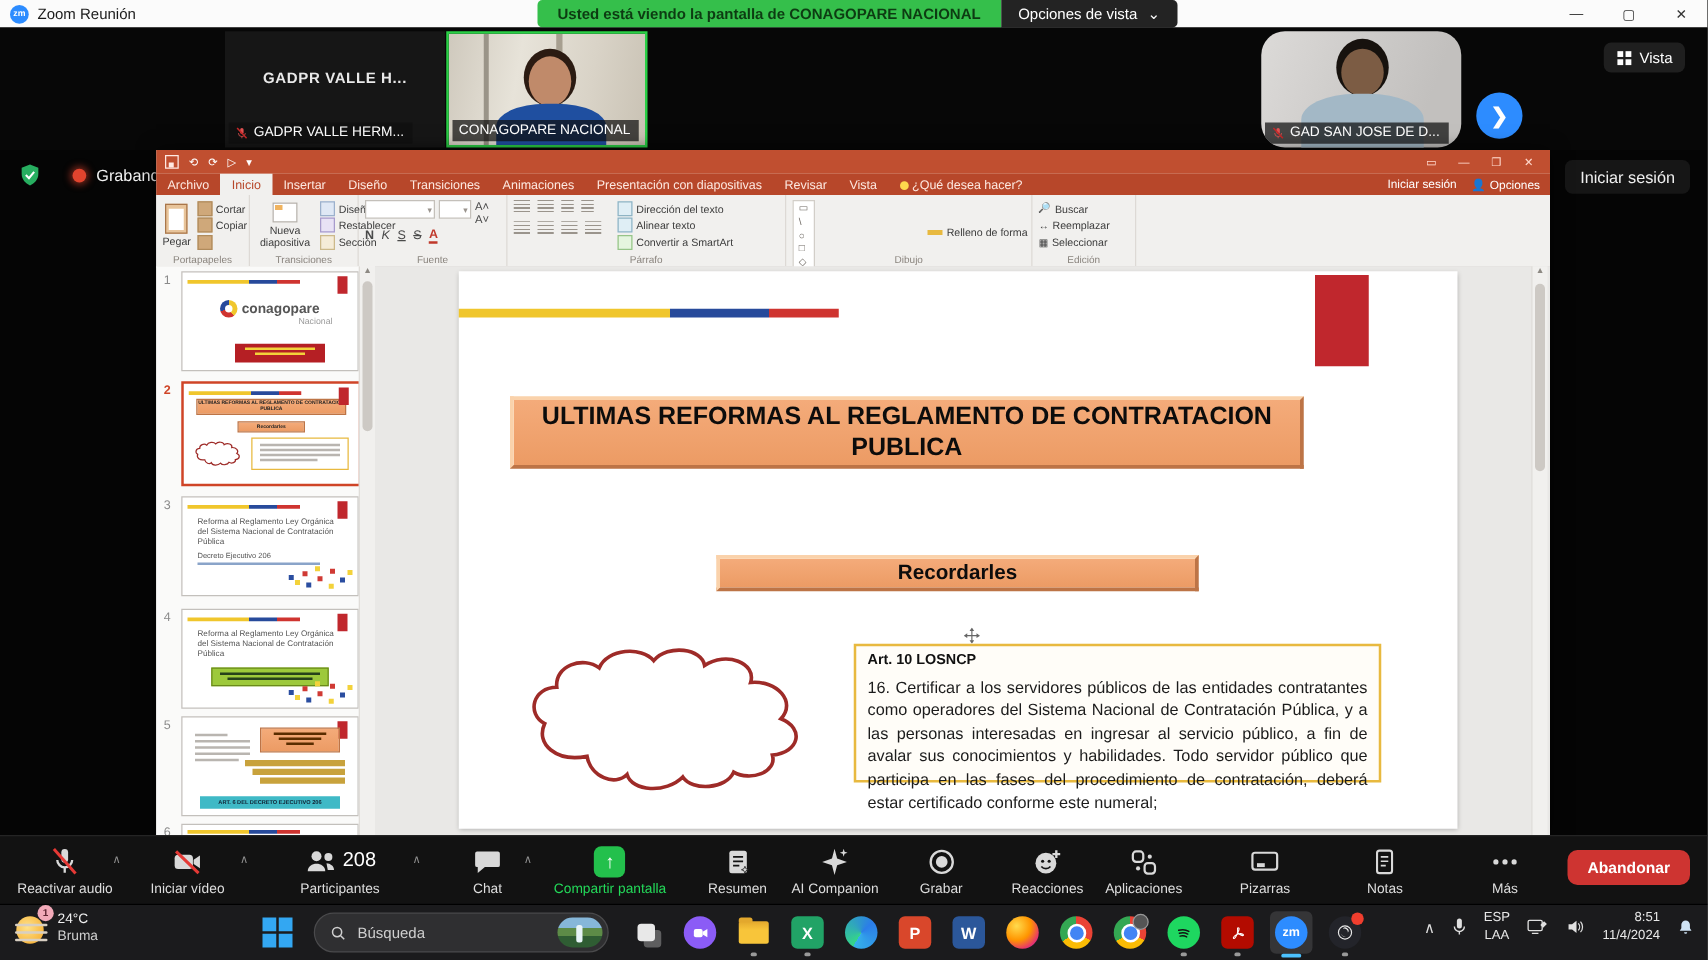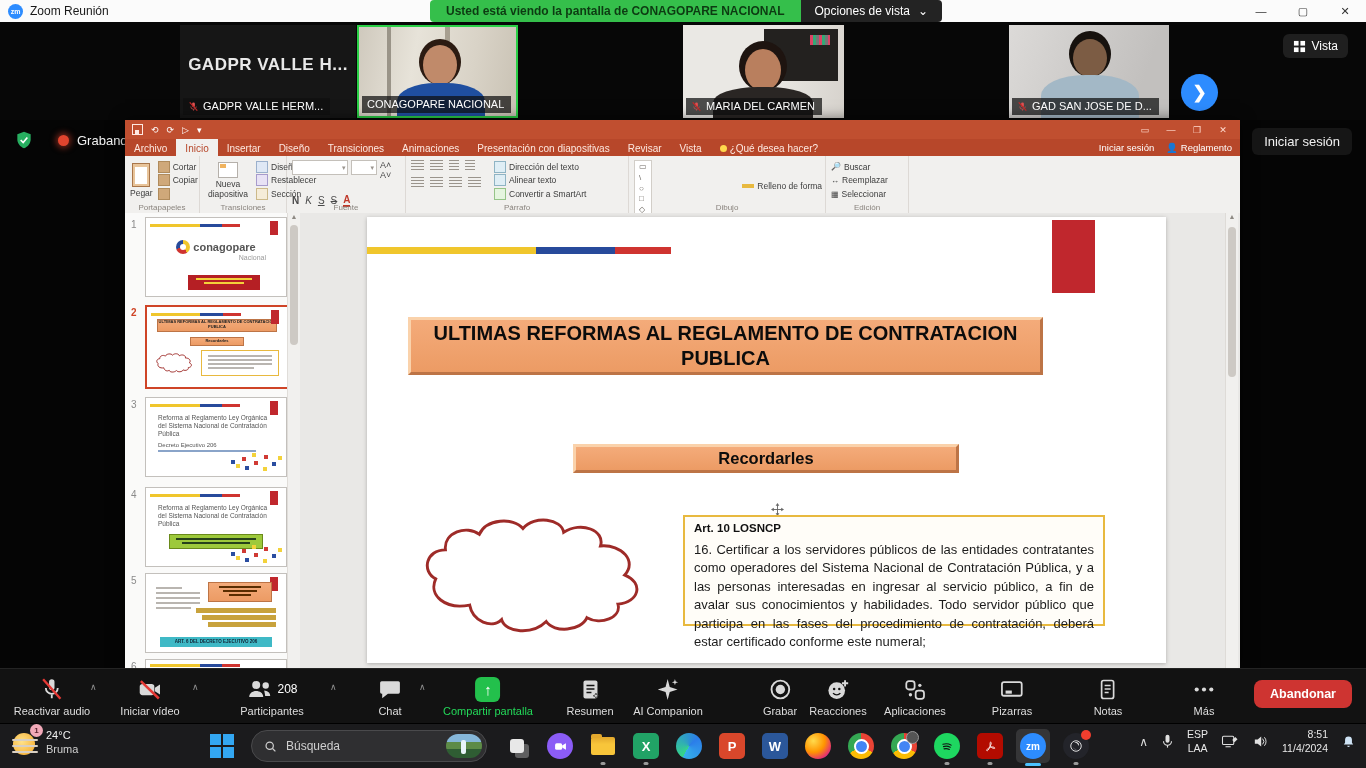--- a/index.html
+++ b/index.html
@@ -11,21 +11,21 @@
   .sharebar{position:absolute;left:430px;top:0;height:22px;display:flex;}
   .sharegreen{background:#35bf4b;color:#0d3b12;font-weight:bold;font-size:12px;display:flex;align-items:center;padding:0 16px;border-radius:4px 0 0 4px;}
   .shareopts{background:#232323;color:#fff;font-size:12px;display:flex;align-items:center;gap:8px;padding:0 14px;border-radius:0 4px 4px 0;cursor:pointer;}
   .wctrls{position:absolute;right:0;top:0;height:22px;display:flex;}
   .wc{width:42px;height:22px;display:flex;align-items:center;justify-content:center;color:#333;font-size:11px;}
   
   .vstrip{position:absolute;left:0;top:22px;width:1366px;height:98px;background:#070707;}
   .vtile{position:absolute;top:3px;height:93px;background:#1a1a1a;overflow:hidden;}
   .vtile.speaking{border:2px solid #2ad046;box-sizing:border-box;}
   .vlabel{position:absolute;left:3px;bottom:3px;background:rgba(15,15,15,.72);color:#fff;font-size:11px;padding:2px 7px 3px 5px;display:flex;align-items:center;gap:4px;white-space:nowrap;max-width:95%;overflow:hidden;}
-  .bigname{position:absolute;left:0;right:0;top:30px;text-align:center;color:#e9e9e9;font-size:17px;font-weight:bold;letter-spacing:.5px;}
+  .bigname{position:absolute;left:0;right:0;top:30px;text-align:center;color:#e9e9e9;font-size:12px;font-weight:bold;letter-spacing:.5px;}
   .head{position:absolute;border-radius:50%;}
   .torso{position:absolute;border-radius:45% 45% 0 0;}
   .nextbtn{position:absolute;left:1181px;top:52px;width:37px;height:37px;border-radius:50%;background:#2d8cff;color:#fff;display:flex;align-items:center;justify-content:center;font-size:17px;font-weight:bold;cursor:pointer;}
   
   .zbody{position:absolute;left:0;top:120px;width:1366px;height:548px;background:#050505;}
   .recwrap{position:absolute;left:14px;top:10px;display:flex;align-items:center;gap:8px;}
   .recdot{width:11px;height:11px;border-radius:50%;background:#e0442e;box-shadow:0 0 6px 2px rgba(224,68,46,.55);margin-left:16px;}
   .rectext{color:#f2f2f2;font-size:13px;}
   .vistabtn{position:absolute;right:18px;top:12px;background:#1f1f1f;border-radius:6px;color:#fff;font-size:12px;display:flex;align-items:center;gap:6px;padding:5px 10px;cursor:pointer;}
   .signin-right{position:absolute;right:14px;top:8px;background:#161616;border-radius:6px;color:#f0f0f0;font-size:13px;padding:6px 12px;cursor:pointer;}
@@ -88,21 +88,21 @@
   .arttitle{font-size:11.5px;font-weight:bold;color:#111;}
   .artbody{font-size:13px;color:#1c1c1c;text-align:justify;line-height:1.42;margin-top:7px;}
   .movecur{position:absolute;left:404px;top:285px;}
   .cscroll{position:absolute;right:2px;top:0;width:12px;height:455px;background:#f1f0ee;border-left:1px solid #dedbd7;font-size:7px;color:#8d8983;text-align:center;}
   
   .ztb{position:absolute;left:0;top:668px;width:1366px;height:55px;background:#121212;border-top:1px solid #242424;}
   .zitem{position:absolute;top:7px;transform:translateX(-50%);display:flex;flex-direction:column;align-items:center;gap:3px;cursor:pointer;}
   .zlabel{font-size:11px;color:#dedede;white-space:nowrap;}
   .zlabel.green{color:#23d959;}
   .chev{position:absolute;top:13px;color:#8f8f8f;font-size:9px;cursor:pointer;}
-  .cnt{color:#fff;font-size:12px;margin-left:3px;}
+  .cnt{color:#fff;font-size:16px;margin-left:3px;}
   .shareico{width:25px;height:25px;border-radius:6px;background:#23c04c;display:flex;align-items:center;justify-content:center;color:#fff;font-size:15px;font-weight:bold;}
   .leavebtn{position:absolute;right:14px;top:11px;background:#ce3431;color:#fff;font-size:12.5px;font-weight:bold;border-radius:8px;padding:7px 16px;cursor:pointer;}
   .iconrow{display:flex;align-items:center;height:26px;}
   
   .tkb{position:absolute;left:0;top:723px;width:1366px;height:45px;background:#1b1b1d;border-top:1px solid #000;}
   .weather{position:absolute;left:12px;top:5px;display:flex;align-items:center;gap:7px;cursor:pointer;}
   .wico{width:27px;height:27px;position:relative;}
   .wsun{position:absolute;left:1px;top:4px;width:22px;height:22px;border-radius:50%;background:radial-gradient(circle at 40% 40%,#ffe28a,#f5a623);}
   .whz{position:absolute;left:0;width:26px;height:2px;background:#d8cfc2;border-radius:1px;}
   .wbadge{position:absolute;right:-4px;top:-5px;width:13px;height:13px;border-radius:50%;background:#f2a9b8;color:#5d2430;font-size:8px;font-weight:bold;display:flex;align-items:center;justify-content:center;}
@@ -163,39 +163,23 @@
     <div style="position:absolute;left:86px;top:0;width:5px;height:93px;background:#a79f90;"></div>
     <div class="head" style="left:60px;top:12px;width:42px;height:46px;background:#2b1b12;"></div>
     <div class="head" style="left:64px;top:18px;width:34px;height:40px;background:#c08a6a;"></div>
     <div class="torso" style="left:38px;top:56px;width:88px;height:40px;background:#1f4fa0;"></div>
     <div class="vlabel">
         <span>CONAGOPARE NACIONAL</span>
       </div>
   </div>
 
 
-  <div class="vtile" style="left:683px;width:161px;background:linear-gradient(100deg,#eae8e4 0 55%,#d6d2cc 100%);">
-    <div style="position:absolute;right:6px;top:4px;width:74px;height:52px;background:#23211f;"></div>
-    <div style="position:absolute;right:14px;top:10px;width:20px;height:10px;background:repeating-linear-gradient(90deg,#d46 0 3px,#3a7 3px 6px,#777 6px 9px);"></div>
-    <div class="head" style="left:56px;top:16px;width:48px;height:50px;background:#1e1410;"></div>
-    <div class="head" style="left:62px;top:24px;width:36px;height:42px;background:#b97f5e;"></div>
-    <div class="torso" style="left:30px;top:62px;width:100px;height:34px;background:#2a2624;"></div>
-    <div class="vlabel">
-        <svg width="11" height="11" viewBox="0 0 16 16">
-          <rect x="6" y="2" width="4" height="7" rx="2" fill="#e05252"></rect>
-          <path d="M4 8a4 4 0 0 0 8 0" stroke="#e05252" fill="none"></path>
-          <line x1="8" y1="12" x2="8" y2="14" stroke="#e05252"></line>
-          <line x1="2.5" y1="2" x2="13.5" y2="14" stroke="#c62828" stroke-width="1.8"></line>
-        </svg>
-        <span>MARIA DEL CARMEN</span>
-      </div>
-  </div>
-
-
-  <div class="vtile" style="left:1009px;width:160px;background:linear-gradient(110deg,#dcdad8,#c2c0be 80%);">
+
+
+  <div class="vtile" style="left:1009px;width:160px;background:linear-gradient(110deg,#dcdad8,#c2c0be 80%);border-radius:19px;">
     <div class="head" style="left:60px;top:6px;width:42px;height:46px;background:#17120e;"></div>
     <div class="head" style="left:64px;top:14px;width:34px;height:38px;background:#7c5c44;"></div>
     <div class="torso" style="left:32px;top:50px;width:98px;height:46px;background:#a3b8c6;"></div>
     <div class="vlabel">
         <svg width="11" height="11" viewBox="0 0 16 16">
           <rect x="6" y="2" width="4" height="7" rx="2" fill="#e05252"></rect>
           <path d="M4 8a4 4 0 0 0 8 0" stroke="#e05252" fill="none"></path>
           <line x1="8" y1="12" x2="8" y2="14" stroke="#e05252"></line>
           <line x1="2.5" y1="2" x2="13.5" y2="14" stroke="#c62828" stroke-width="1.8"></line>
         </svg>
@@ -255,21 +239,21 @@
       <div class="tab">Presentación con diapositivas</div>
       <div class="tab">Revisar</div>
       <div class="tab">Vista</div>
       <div class="tab">
           <span class="bulb"></span>
           <span>¿Qué desea hacer?</span>
         </div>
     </div>
     <div class="tabright">
       <span>Iniciar sesión</span>
-      <span>👤 <span>Reglamento</span></span>
+      <span>👤 <span>Opciones</span></span>
     </div>
 
     <div class="ribbon">
       <div class="rgroup" style="width:74px;">
         <div class="rg-body">
           <div class="bigbtn">
               <span class="clip"></span>
               <span>Pegar</span>
             </div>
           <div class="smallcol">
@@ -307,21 +291,21 @@
             <div class="smallbtn">
                 <span class="mini" style="background:#f5ecd8;border-color:#ccb98a;"></span>
                 <span>Sección</span>
               </div>
           </div>
         </div>
         <div class="rg-label">Transiciones</div>
       </div>
 
       <div class="rgroup" style="width:118px;">
-        <div class="rg-body" style="flex-direction:column;gap:14px;">
+        <div class="rg-body" style="flex-direction:column;gap:2px;">
           <div style="display:flex;gap:3px;">
             <div class="fbox" style="width:62px;">▾</div>
             <div class="fbox" style="width:24px;">▾</div>
             <span style="font-size:9px;color:#4a4a4a;">A˄ A˅</span>
           </div>
           <div class="fmt">
             <b>N</b>
             <i>K</i>
             <u>S</u>
             <s>S</s>
@@ -633,21 +617,21 @@
   <div class="zitem" style="left:668px;">
     <div class="iconrow">
         <svg width="25" height="25" viewBox="0 0 24 24">
           <path d="M12 2l2 7.5L21.5 12 14 14.5 12 22l-2-7.5L2.5 12 10 9.5z" fill="#d9d9d9"></path>
           <path d="M19 2l.7 2.3L22 5l-2.3.7L19 8l-.7-2.3L16 5l2.3-.7z" fill="#d9d9d9"></path>
         </svg>
       </div>
     <span class="zlabel">AI Companion</span>
   </div>
 
-  <div class="zitem" style="left:780px;">
+  <div class="zitem" style="left:753px;">
     <div class="iconrow">
         <svg width="25" height="25" viewBox="0 0 24 24">
           <circle cx="12" cy="12" r="8.5" stroke="#d9d9d9" stroke-width="1.8" fill="none"></circle>
           <circle cx="12" cy="12" r="4.5" fill="#d9d9d9"></circle>
         </svg>
       </div>
     <span class="zlabel">Grabar</span>
   </div>
 
   <div class="zitem" style="left:838px;">

